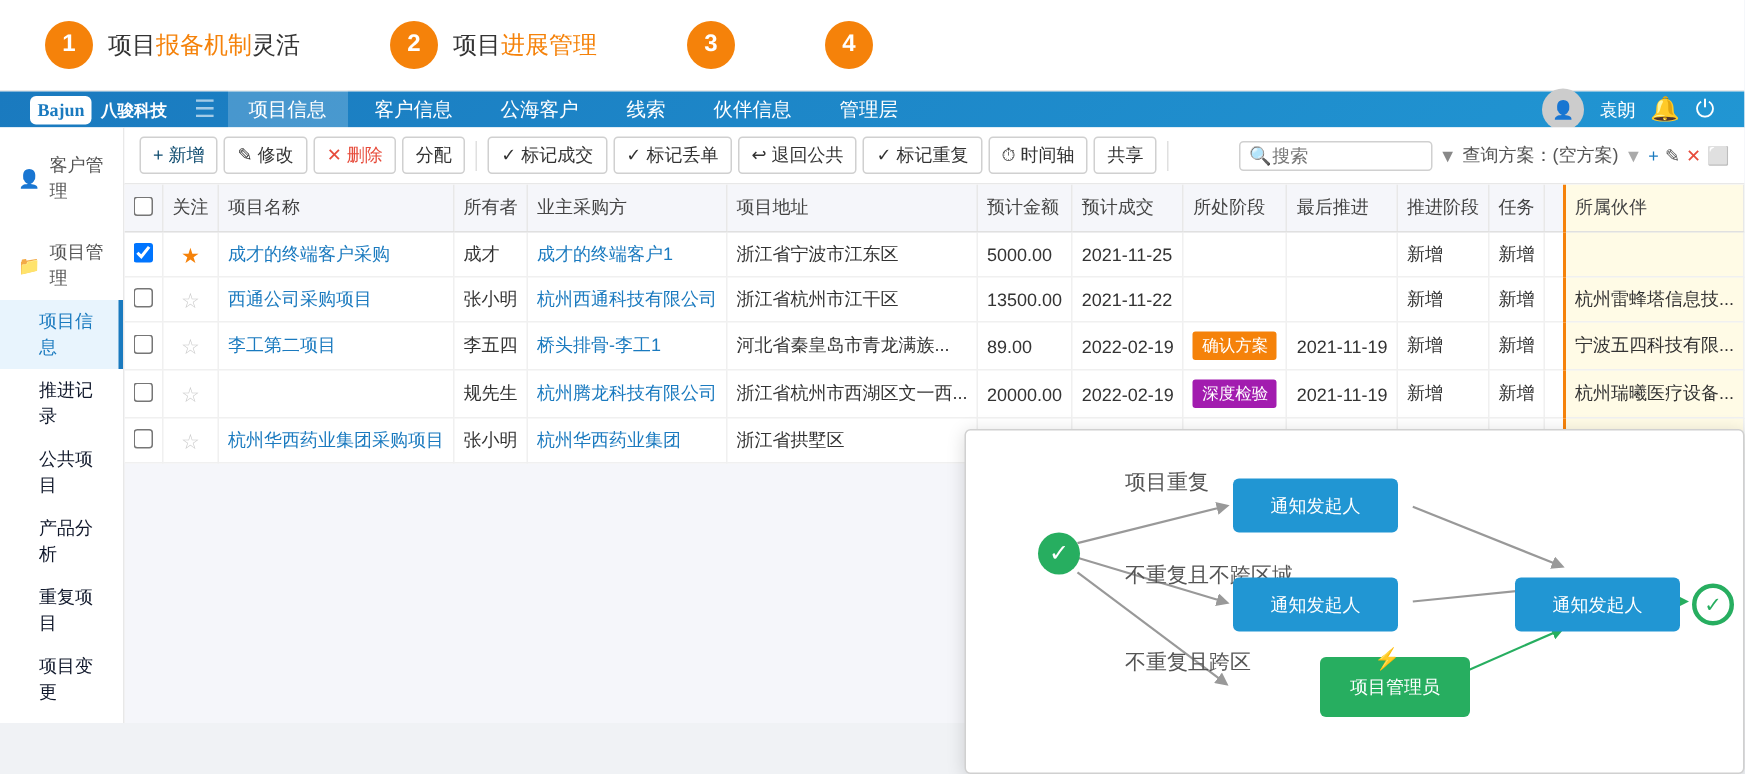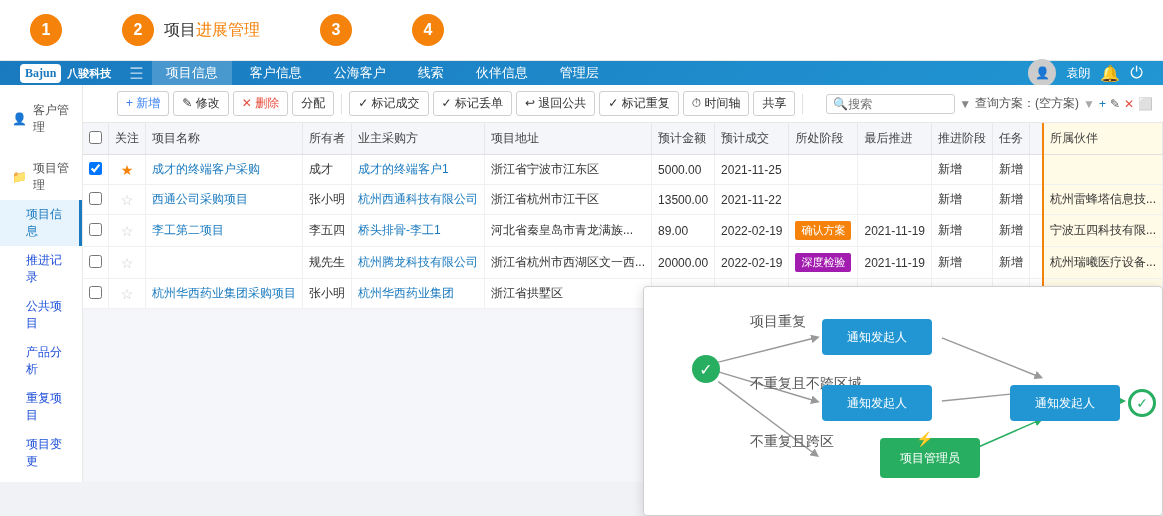--- a/index.html
+++ b/index.html
@@ -90,21 +90,21 @@
       padding: 6px 0;
     }
     .sidebar-group-title {
       display: flex; align-items: center;
       padding: 6px 12px;
       color: #555; font-size: 12px;
       gap: 6px;
     }
     .sidebar-item-link {
       padding: 6px 16px 6px 26px;
-      color: #1d4ed8; font-size: 12px;
+      color: #0f172a; font-size: 12px;
       cursor: pointer;
     }
     .sidebar-item-link.active {
       background: #e8f4fd; color: #1a7abf;
       border-right: 3px solid #1a7abf;
     }
 
     
     .main-panel {
       flex: 1;
@@ -123,21 +123,21 @@
     }
     .toolbar-btn {
       display: flex; align-items: center; gap: 3px;
       padding: 3px 8px;
       border: 1px solid #d0d0d0;
       border-radius: 3px;
       background: white;
       color: #333; font-size: 12px;
       cursor: pointer;
     }
-    .toolbar-btn.blue { color: #3b82f6; margin-left: 24px; }
+    .toolbar-btn.blue { color: #0c4a6e; }
     .toolbar-btn.red { color: #e74c3c; }
     .toolbar-sep { width: 1px; height: 20px; background: #e0e0e0; margin: 0 3px; }
     .toolbar-right { margin-left: auto; display: flex; align-items: center; gap: 4px; }
     .search-box {
       display: flex; align-items: center;
       border: 1px solid #d0d0d0; border-radius: 3px;
       padding: 2px 6px; background: white;
     }
     .search-box input {
       border: none; outline: none; font-size: 12px;
@@ -253,20 +253,21 @@
       background: #fffbe6 !important;
       border-left: 2px solid #f5820a;
     }
   </style>
 </head>
 <body>
 
 <div class="top-banner">
   <div class="banner-item">
     <div class="circle-num">1</div>
+    <span class="banner-text">项目<span class="highlight">报备机制</span>灵活</span>
   </div>
   <div class="banner-item">
     <div class="circle-num">2</div>
     <span class="banner-text">项目<span class="highlight">进展管理</span></span>
   </div>
   <div class="banner-item">
     <div class="circle-num">3</div>
   </div>
   <div class="banner-item">
     <div class="circle-num">4</div>

